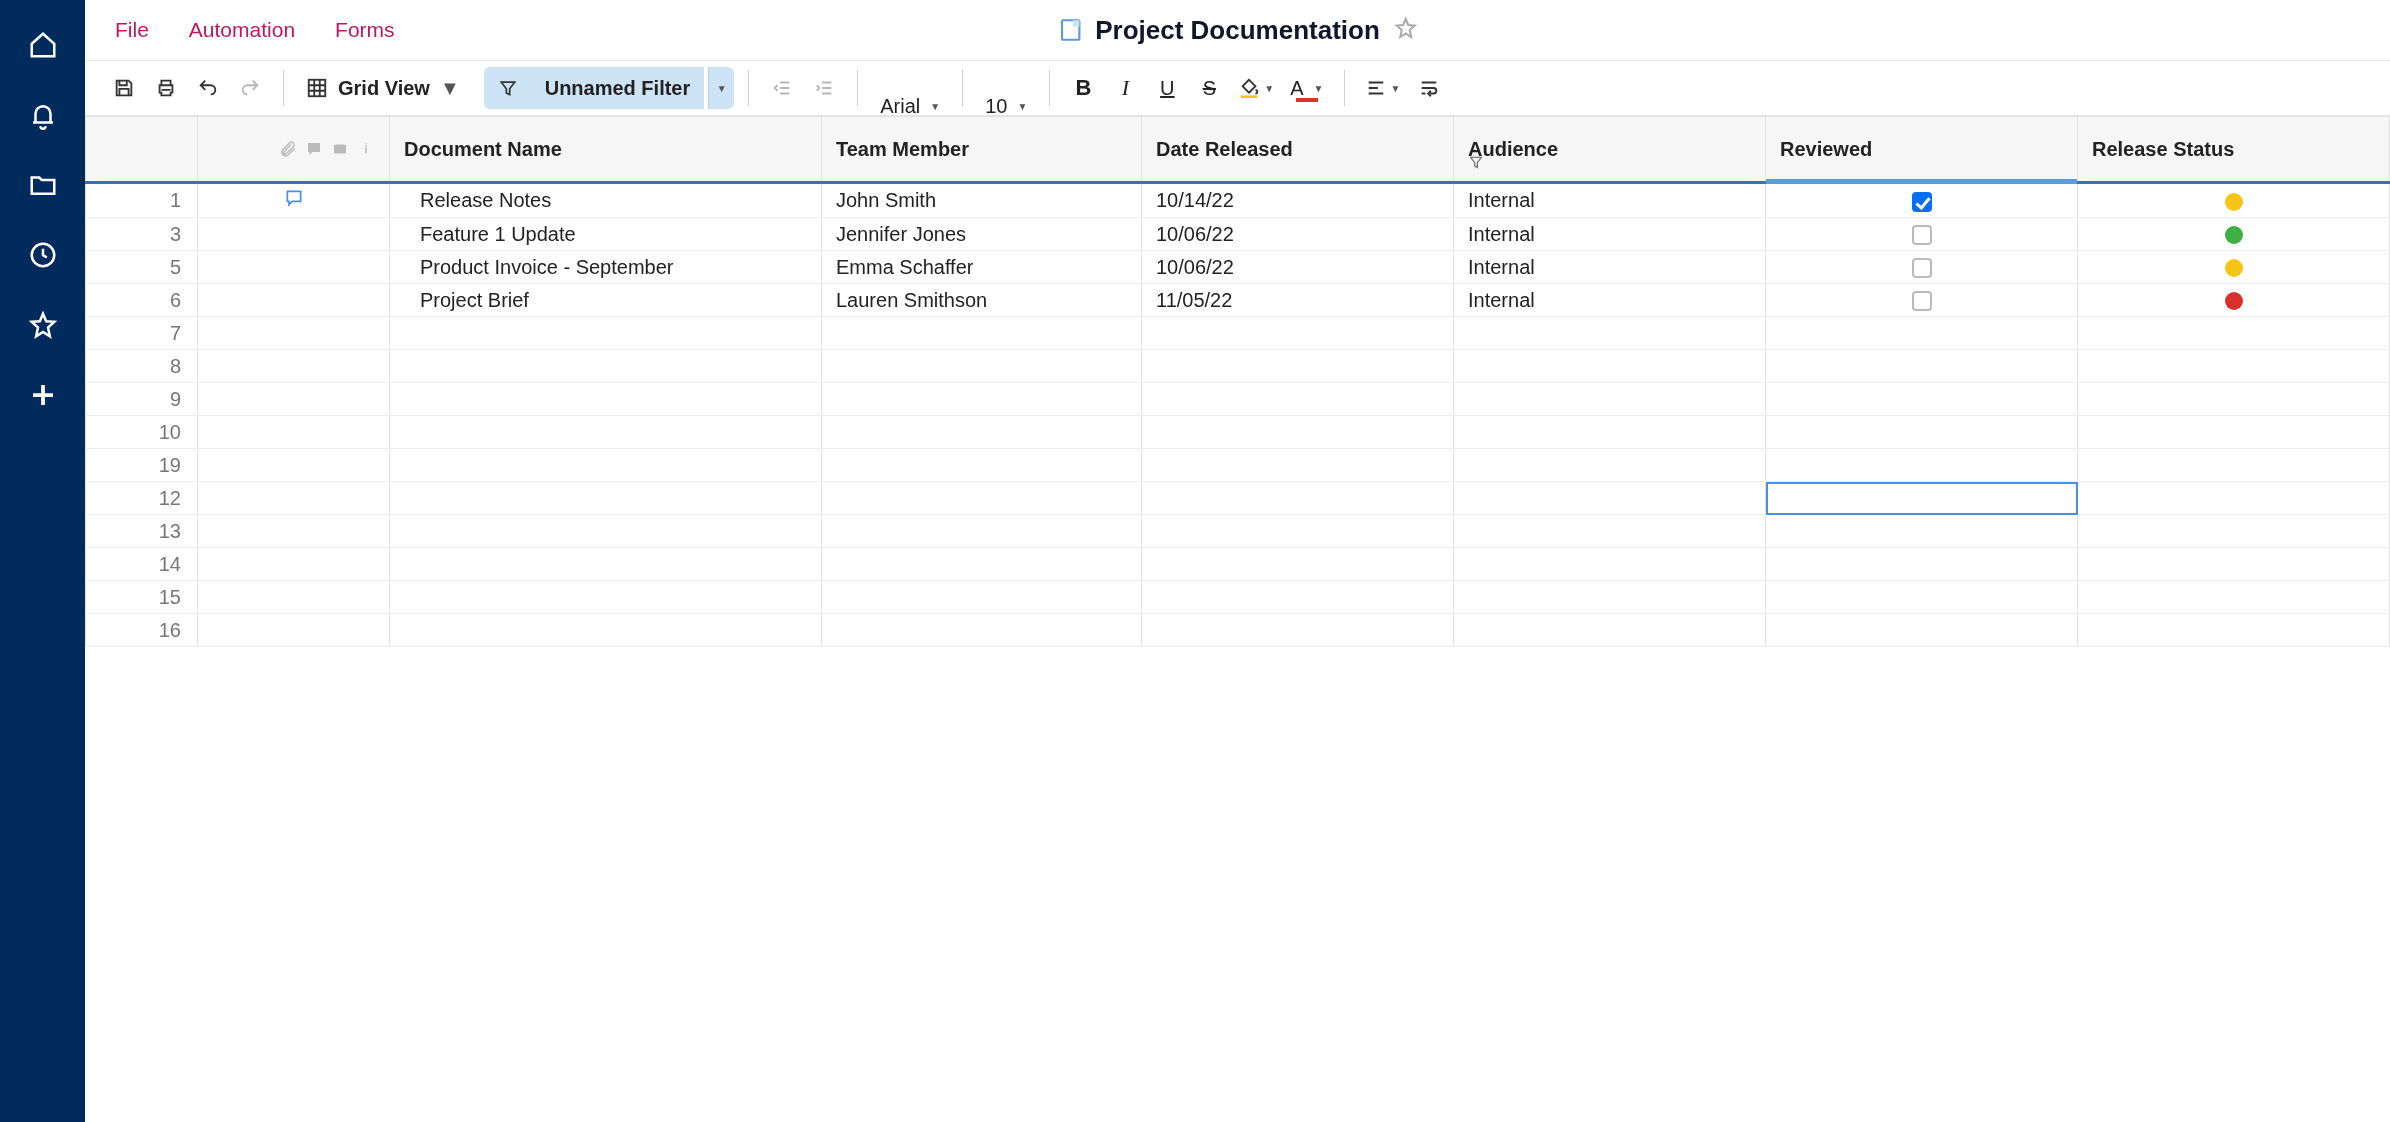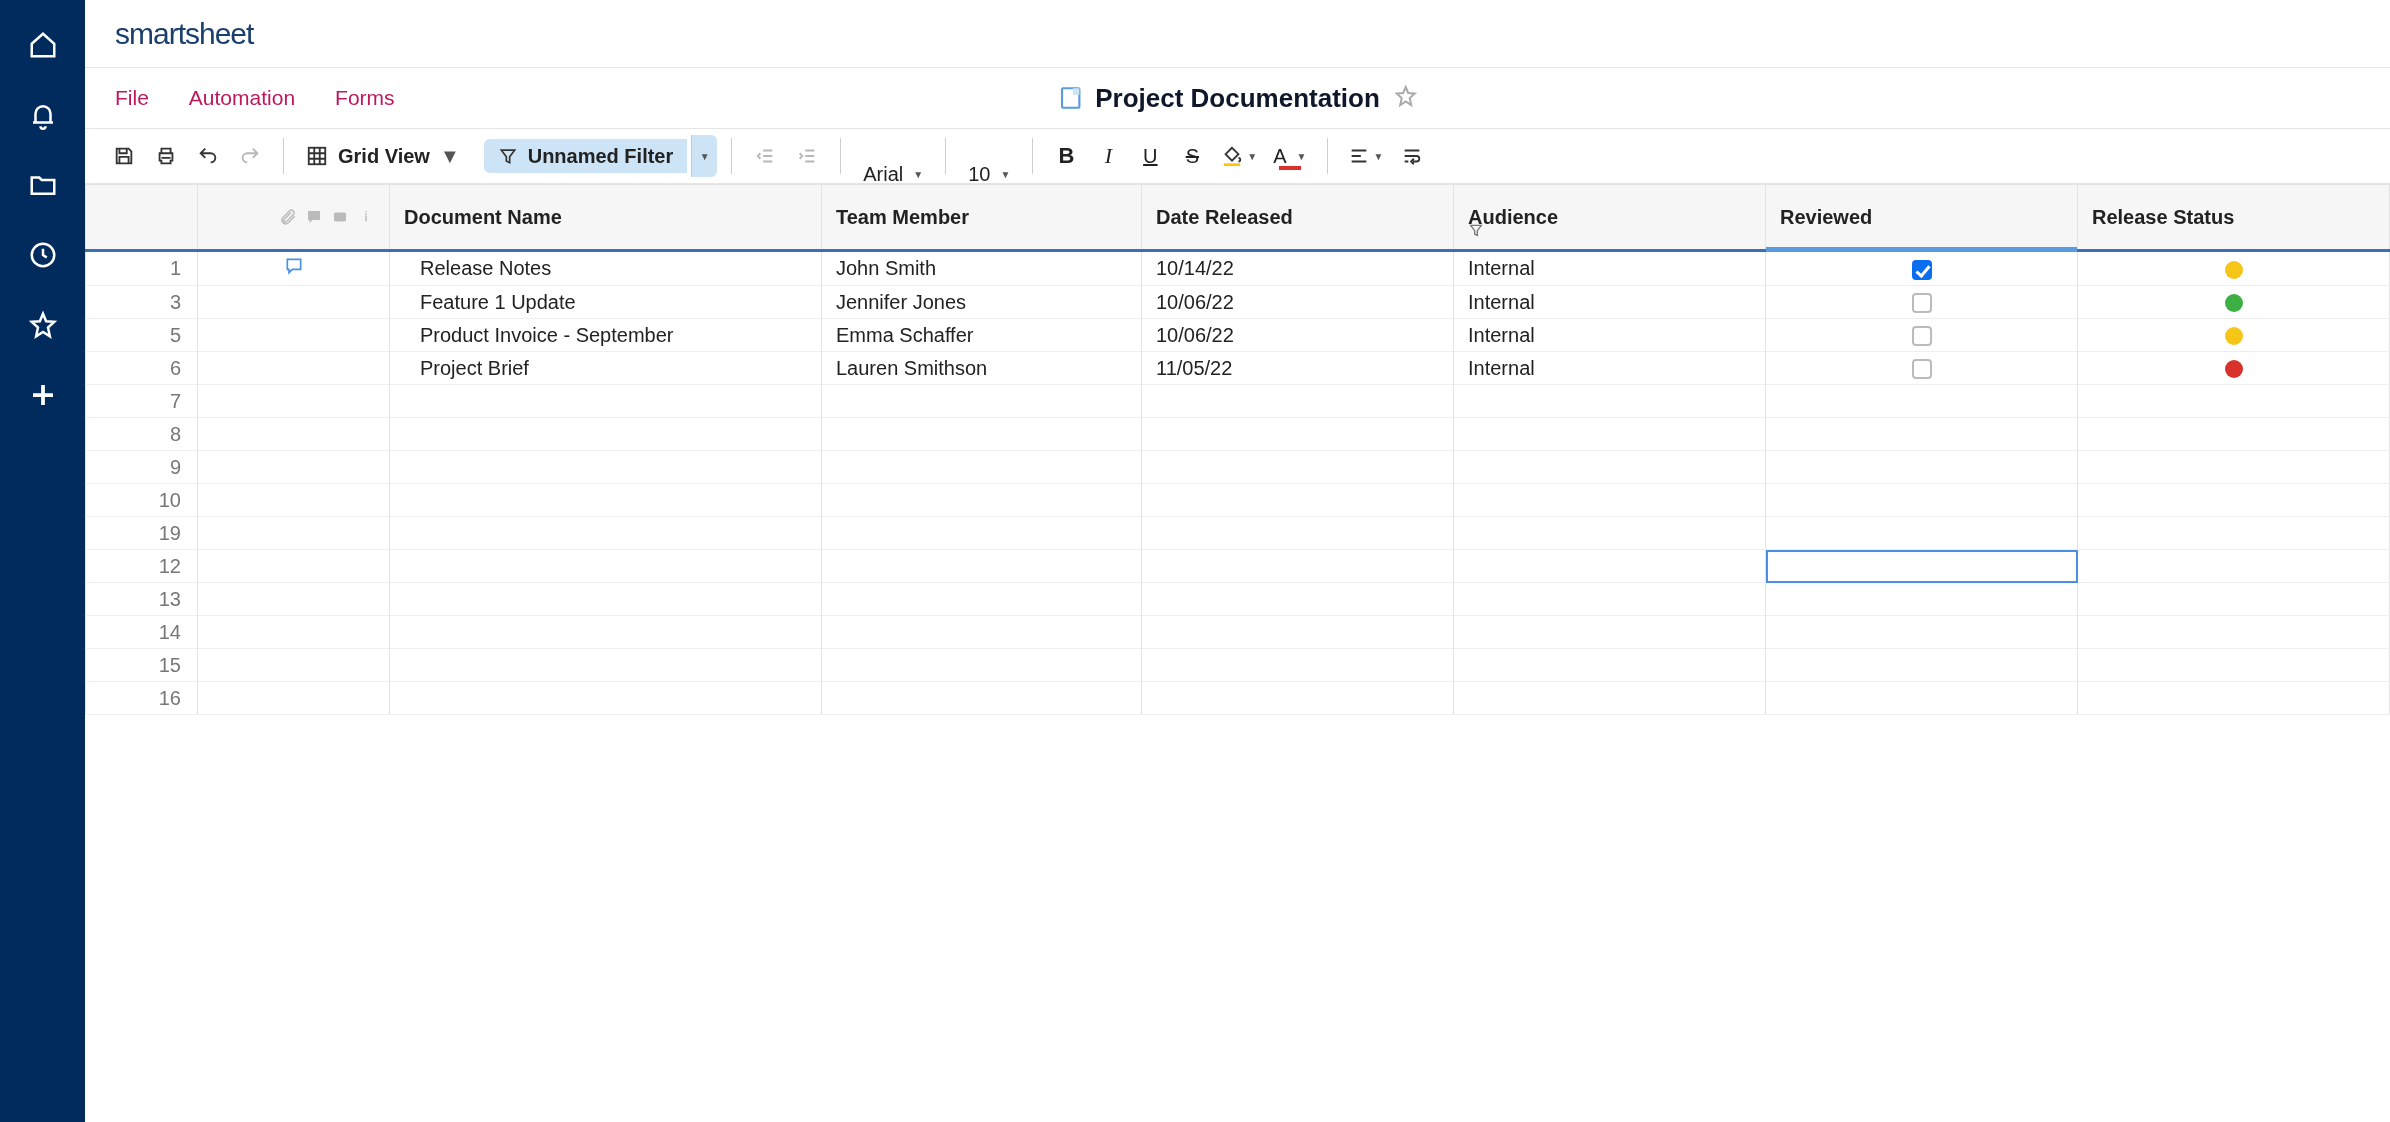--- a/index.html
+++ b/index.html
@@ -26,21 +26,21 @@
   .doc-title { font-size: 26px; font-weight: 700; color: #0f172a; }
   .star-btn { margin-left: 14px; cursor: pointer; }
   
   
   .toolbar { height: 56px; display: flex; align-items: center; padding: 0 20px; border-top: 1px solid #e5e5e5; border-bottom: 1px solid #e5e5e5; gap: 4px; }
   .tb-btn { height: 38px; min-width: 38px; display: flex; align-items: center; justify-content: center; cursor: pointer; border-radius: 4px; padding: 0 6px; }
   .tb-btn.disabled { opacity: 0.35; cursor: default; }
   .tb-sep { width: 1px; height: 36px; background: #d0d0d0; margin: 0 10px; }
   .grid-view-btn { display: flex; align-items: center; height: 38px; padding: 0 8px; gap: 10px; cursor: pointer; }
   .grid-view-btn span { font-size: 20px; font-weight: 600; }
-  .filter-btn { display: flex; align-items: center; height: 34px; padding: 0 14px; gap: 10px; background: #cde3f6; border-radius: 6px 0 0 6px; cursor: pointer; }
+  .filter-btn { display: flex; align-items: center; height: 42px; padding: 0 14px; gap: 27px; background: #cde3f6; border-radius: 6px 0 0 6px; cursor: pointer; }
   .filter-btn span { font-size: 20px; font-weight: 600; }
   .filter-dd { height: 42px; width: 26px; background: #cde3f6; border-left: 1px solid rgba(0,0,0,0.1); border-radius: 0 6px 6px 0; display:flex;align-items:center;justify-content:center; cursor:pointer;}
   .font-select, .size-select { display: flex; align-items: center; gap: 10px; font-size: 20px; padding: 0 8px; cursor: pointer; margin-top: 36px; }
   .caret { font-size: 10px; color: #555; }
   
   
   .sheet { flex: 1; overflow: auto; }
   .sheet table { border-collapse: collapse; width: 100%; table-layout: fixed; }
   .sheet th, .sheet td { border: 1px solid #e3e3e3; font-size: 20px; text-align: left; vertical-align: middle; }
   .sheet thead th { background: #f6f6f6; font-weight: 700; height: 66px; padding: 8px 14px; position: relative; border-bottom: 3px solid #3b6fb6; }
@@ -98,23 +98,20 @@
     </div>
     <div class="nav-icon">
       <svg viewBox="0 0 24 24">
           <path d="M12 4 V20 M4 12 H20" stroke-width="3"></path>
         </svg>
     </div>
   </div>
 
   <div class="main">
 
-    <div class="topbar">
-      <div class="logo">smartsheet</div>
-    </div>
 
     <div class="menubar" style="position:relative;">
       <div class="menu-item">File</div>
       <div class="menu-item">Automation</div>
       <div class="menu-item">Forms</div>
       <div class="doc-title-wrap">
         <span class="doc-icon">
           <svg viewBox="0 0 24 24" width="26" height="26">
               <rect x="4" y="3" width="16" height="18" rx="1" fill="none" stroke="#5a9be0" stroke-width="2"></rect>
               <path d="M15 3 L20 8" stroke="#5a9be0" stroke-width="2"></path>

